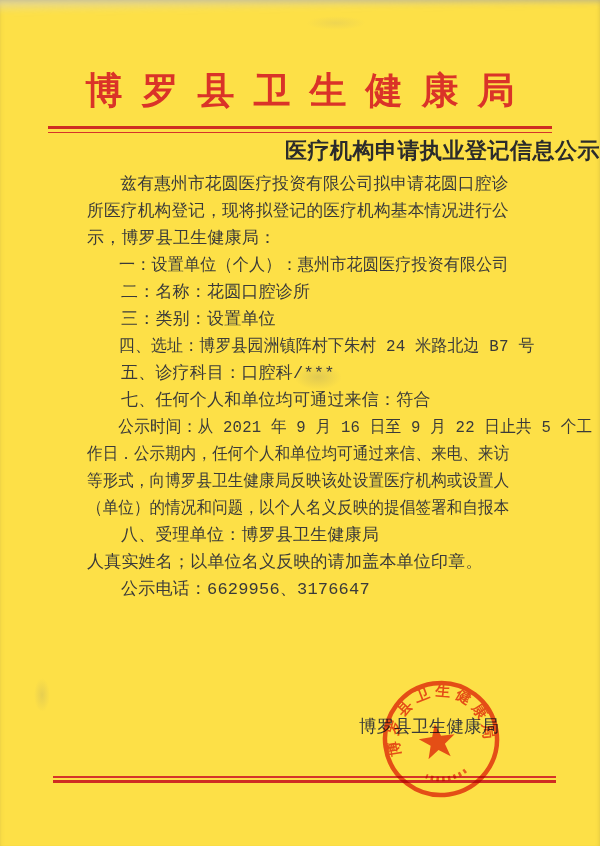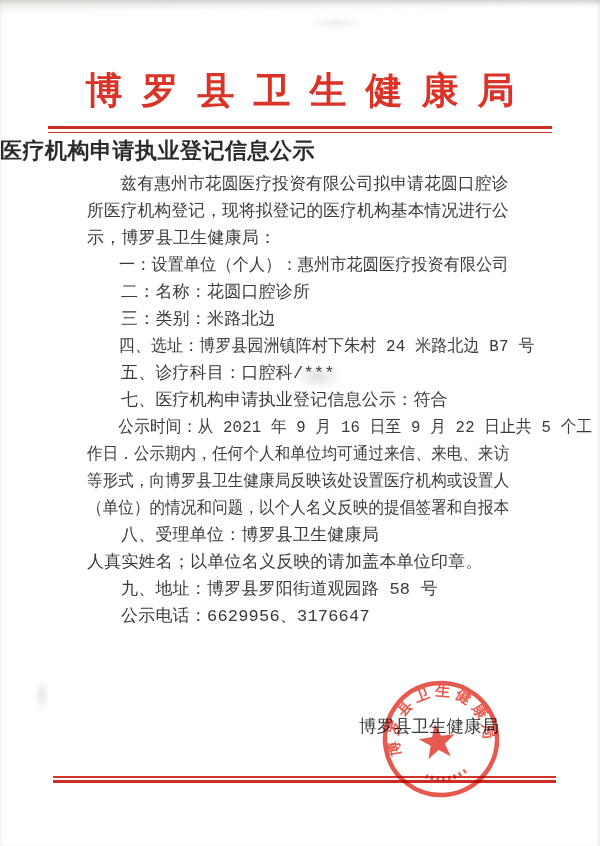--- a/index.html
+++ b/index.html
@@ -1,20 +1,20 @@
 <!DOCTYPE html>
 <html><head>
 <meta charset="utf-8">
 <style>
   html,body{margin:0;padding:0;background:#e8e8e6;}
   .page{
     position:relative;
     width:600px;height:846px;
     margin:0 auto;
-    background:#ffffff;
+    background:#fde047;
     overflow:hidden;
     font-family:"Liberation Serif","DejaVu Serif",serif;
     color:#3a3a3a;
     box-shadow:inset 0 4px 7px -4px rgba(90,88,82,.55), inset -2px 0 4px -2px rgba(0,0,0,.07), inset 2px 0 4px -3px rgba(0,0,0,.05);
   }
   .scan-top{
     position:absolute;top:-16px;left:-12px;right:-12px;height:26px;
     background:linear-gradient(180deg,#b9b8b2 0%,#d8d7d1 55%,rgba(216,215,209,0) 100%);
     transform:rotate(-0.7deg);
     opacity:.55;filter:blur(2px);
@@ -29,21 +29,21 @@
   }
   .rule{position:absolute;}
   .rule-top{top:126px;left:48px;width:504px;}
   .rule-top .thick{height:3px;background:#cf2d22;}
   .rule-top .thin{height:1.5px;background:#d53529;margin-top:2.5px;}
   .rule-bottom{top:776px;left:53px;width:503px;}
   .rule-bottom .thin{height:1.5px;background:#d53529;}
   .rule-bottom .thick{height:3px;background:#cf2d22;margin-top:2.5px;}
   .doc-title{
     position:absolute;top:136px;left:0;right:0;
-    text-align:left;
+    text-align:right;
     font-size:22px;font-weight:bold;line-height:30px;
     color:#2b2b2b;letter-spacing:0.5px;white-space:nowrap;
   }
   .notice-body{position:absolute;top:171px;left:87px;width:420px;font-family:Liberation Mono, monospace;}
   .bl{
     height:27px;line-height:27px;font-size:17px;
     white-space:nowrap;letter-spacing:0.2px;
     transform-origin:0 50%;
   }
   .bl.ind{padding-left:34px;}
@@ -81,31 +81,30 @@
   </div>
 
   <div class="doc-title">医疗机构申请执业登记信息公示</div>
 
   <div class="notice-body">
     <div class="bl ind" style="transform: scaleX(0.981395);">兹有惠州市花圆医疗投资有限公司拟申请花圆口腔诊</div>
     <div class="bl" style="transform: scaleX(0.981395);">所医疗机构登记，现将拟登记的医疗机构基本情况进行公</div>
     <div class="bl">示，博罗县卫生健康局：</div>
     <div class="bl ind" style="transform: scaleX(0.944072);">一：设置单位（个人）：惠州市花圆医疗投资有限公司</div>
     <div class="bl ind">二：名称：花圆口腔诊所</div>
-    <div class="bl ind">三：类别：米路北边</div>
+    <div class="bl ind">三：类别：设置单位</div>
     <div class="bl ind" style="transform: scaleX(0.935698);">四、选址：博罗县园洲镇阵村下朱村 24 米路北边 B7 号</div>
     <div class="bl ind">五、诊疗科目：口腔科/***</div>
-    <div class="bl ind">七、医疗机构申请执业登记信息公示：符合</div>
+    <div class="bl ind">七、任何个人和单位均可通过来信：符合</div>
     <div class="bl ind" style="transform: scaleX(0.921397);">公示时间：从 2021 年 9 月 16 日至 9 月 22 日止共 5 个工</div>
     <div class="bl" style="transform: scaleX(0.909483);">作日．公示期内，任何个人和单位均可通过来信、来电、来访</div>
     <div class="bl" style="transform: scaleX(0.909483);">等形式，向博罗县卫生健康局反映该处设置医疗机构或设置人</div>
     <div class="bl" style="transform: scaleX(0.909483);">（单位）的情况和问题，以个人名义反映的提倡签署和自报本</div>
     <div class="bl ind">八、受理单位：博罗县卫生健康局</div>
     <div class="bl">人真实姓名；以单位名义反映的请加盖本单位印章。</div>
-    <div class="bl ind">九、地址：博罗县罗阳街道观园路 58 号</div>
     <div class="bl ind">公示电话：6629956、3176647</div>
   </div>
 
   <div class="signature">
     <div class="sig-name">博罗县卫生健康局</div>
   </div>
 
   <div class="rule rule-bottom">
     <div class="thin"></div>
     <div class="thick"></div>

